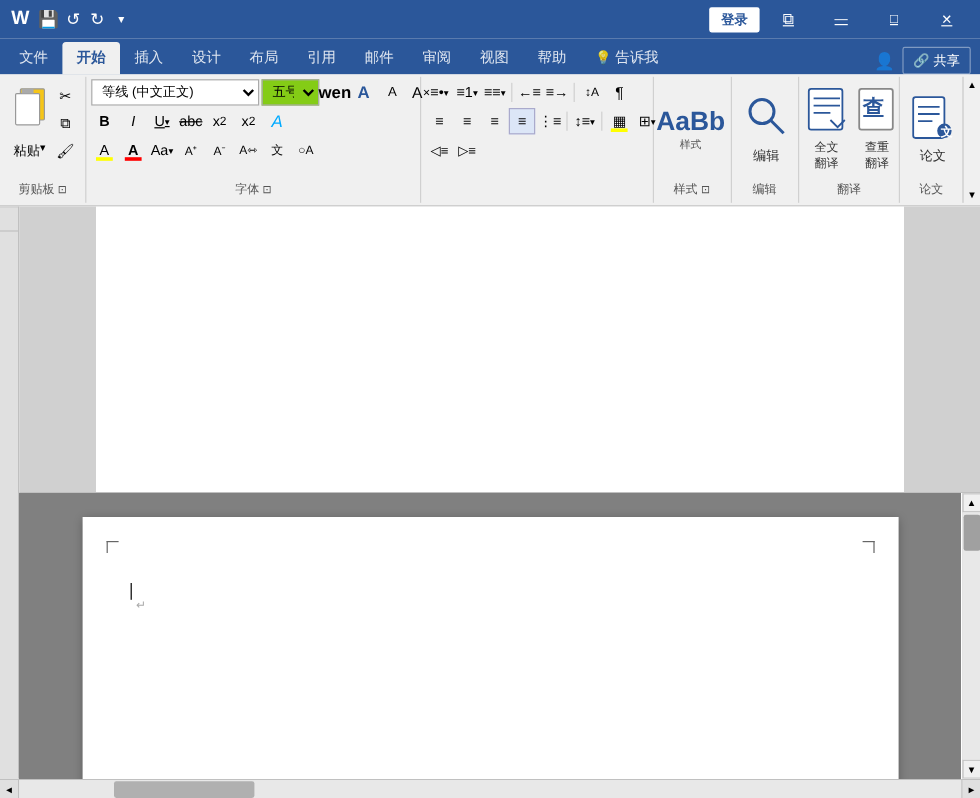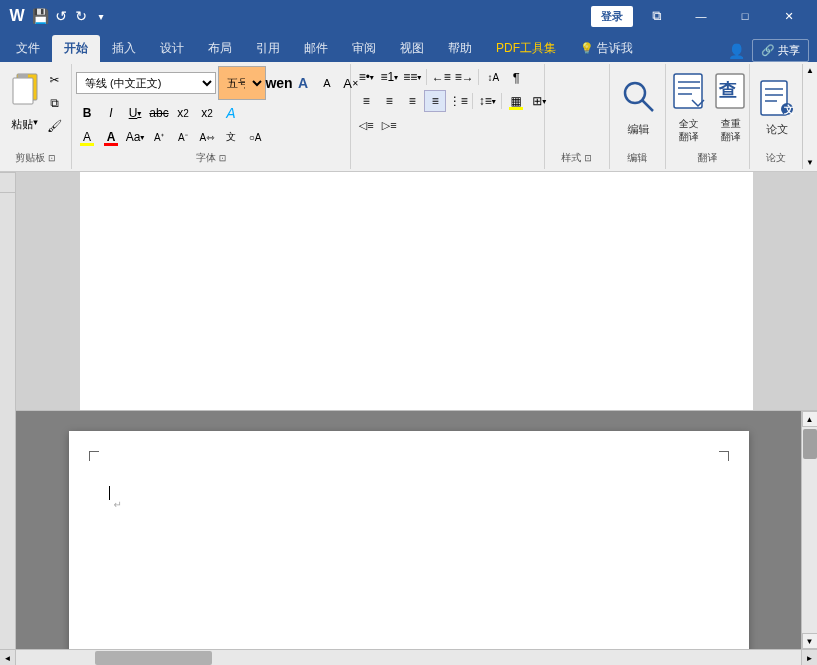--- a/index.html
+++ b/index.html
@@ -11,21 +11,21 @@
       background: #2b579a;
       display: flex;
       align-items: center;
       justify-content: space-between;
       padding: 0 8px;
       color: white;
       flex-shrink: 0;
     }
     #title-bar-left { display: flex; align-items: center; gap: 6px; }
     #title-bar-center { font-size: 12px; color: white; position: absolute; left: 50%; transform: translateX(-50%); }
-    #title-bar-right { display: flex; align-items: center; gap: 4px; margin-left: auto; }
+    #title-bar-right { display: flex; align-items: center; gap: 4px; margin-left: auto; text-decoration: underline; }
     .title-icon { width: 18px; height: 18px; display: flex; align-items: center; justify-content: center; font-size: 14px; cursor: pointer; }
     .quick-access { display: flex; align-items: center; gap: 2px; }
     .win-btn { width: 40px; height: 32px; display: flex; align-items: center; justify-content: center; cursor: pointer; font-size: 11px; }
     .login-btn { background: white; color: #2b579a; padding: 3px 10px; border-radius: 2px; font-size: 11px; cursor: pointer; font-weight: bold; }
 
     
     #ribbon-tabs {
       height: 30px;
       background: #2b579a;
       display: flex;
@@ -83,21 +83,21 @@
     
     .font-group-rows { display: flex; flex-direction: column; gap: 2px; padding-bottom: 18px; }
     .font-row1 { display: flex; align-items: center; gap: 2px; }
     .font-row2 { display: flex; align-items: center; gap: 2px; }
     .font-row3 { display: flex; align-items: center; gap: 2px; }
 
     .font-selector {
       width: 140px; height: 22px; font-size: 11px; border: 1px solid #aaa;
       background: white; padding: 0 4px; cursor: pointer;
     }
-    .size-selector { width: 48px; height: 34px; font-size: 11px; border: 1px solid #aaa; background: #fdba74; padding: 0 4px; cursor: pointer; }
+    .size-selector { width: 48px; height: 22px; font-size: 11px; border: 1px solid #aaa; background: #84cc16; padding: 0 4px; cursor: pointer; }
     .ribbon-small-btn {
       width: 22px; height: 22px; border: 1px solid transparent; display: flex; align-items: center; justify-content: center; font-size: 12px; cursor: pointer; background: transparent;
     }
     .font-btn-bold { font-weight: bold; }
     .font-btn-italic { font-style: italic; }
     .font-btn-underline { text-decoration: underline; }
 
     
     .para-group-rows { display: flex; flex-direction: column; gap: 2px; padding-bottom: 18px; }
     .para-row { display: flex; align-items: center; gap: 1px; }
@@ -202,21 +202,20 @@
   <div class="ribbon-tab">文件</div>
   <div class="ribbon-tab active">开始</div>
   <div class="ribbon-tab">插入</div>
   <div class="ribbon-tab">设计</div>
   <div class="ribbon-tab">布局</div>
   <div class="ribbon-tab">引用</div>
   <div class="ribbon-tab">邮件</div>
   <div class="ribbon-tab">审阅</div>
   <div class="ribbon-tab">视图</div>
   <div class="ribbon-tab">帮助</div>
-  <div class="ribbon-tab" style="color:#ffcc00;">PDF工具集</div>
   <div class="ribbon-tab" style="display:flex;align-items:center;gap:3px;"><span style="font-size:11px;">💡</span>告诉我</div>
   <div style="margin-left:auto;display:flex;align-items:center;gap:6px;padding-right:8px;">
     <div class="user-icon-area">
       <span style="font-size:14px;">👤</span>
     </div>
     <div class="share-btn">
       <span>🔗</span>
       <span>共享</span>
     </div>
   </div>
@@ -319,20 +318,26 @@
         <div class="ribbon-small-btn">⊞ <span style="font-size:8px;">▾</span></div>
       </div>
       <div class="para-row">
         <div class="ribbon-small-btn" style="font-size:11px;">◁≡</div>
         <div class="ribbon-small-btn" style="font-size:11px;">▷≡</div>
       </div>
     </div>
   </div>
 
   <div class="ribbon-group" style="min-width:65px;">
+    <div style="display:flex;flex-direction:column;align-items:center;flex:1;padding-bottom:18px;justify-content:center;">
+      <div class="style-btn">
+        <div class="style-preview" style="font-size:22px;font-weight:bold;color:#2b579a;">AaBb</div>
+        <div class="style-name" style="font-size:9px;color:#555;">样式</div>
+      </div>
+    </div>
     <div class="ribbon-group-label">样式 <span style="font-size:9px;">⊡</span></div>
   </div>
 
   <div class="ribbon-group" style="min-width:55px;">
     <div style="display:flex;flex-direction:column;align-items:center;flex:1;padding-bottom:18px;justify-content:center;gap:2px;">
       <div style="display:flex;flex-direction:column;align-items:center;cursor:pointer;width:50px;border:1px solid transparent;padding:2px;">
         <div style="font-size:28px;">
           <svg width="36" height="36" viewBox="0 0 36 36">
             <circle cx="14" cy="14" r="10" fill="none" stroke="#2b579a" stroke-width="2.5"></circle>
             <line x1="21" y1="21" x2="32" y2="32" stroke="#2b579a" stroke-width="2.5"></line>

